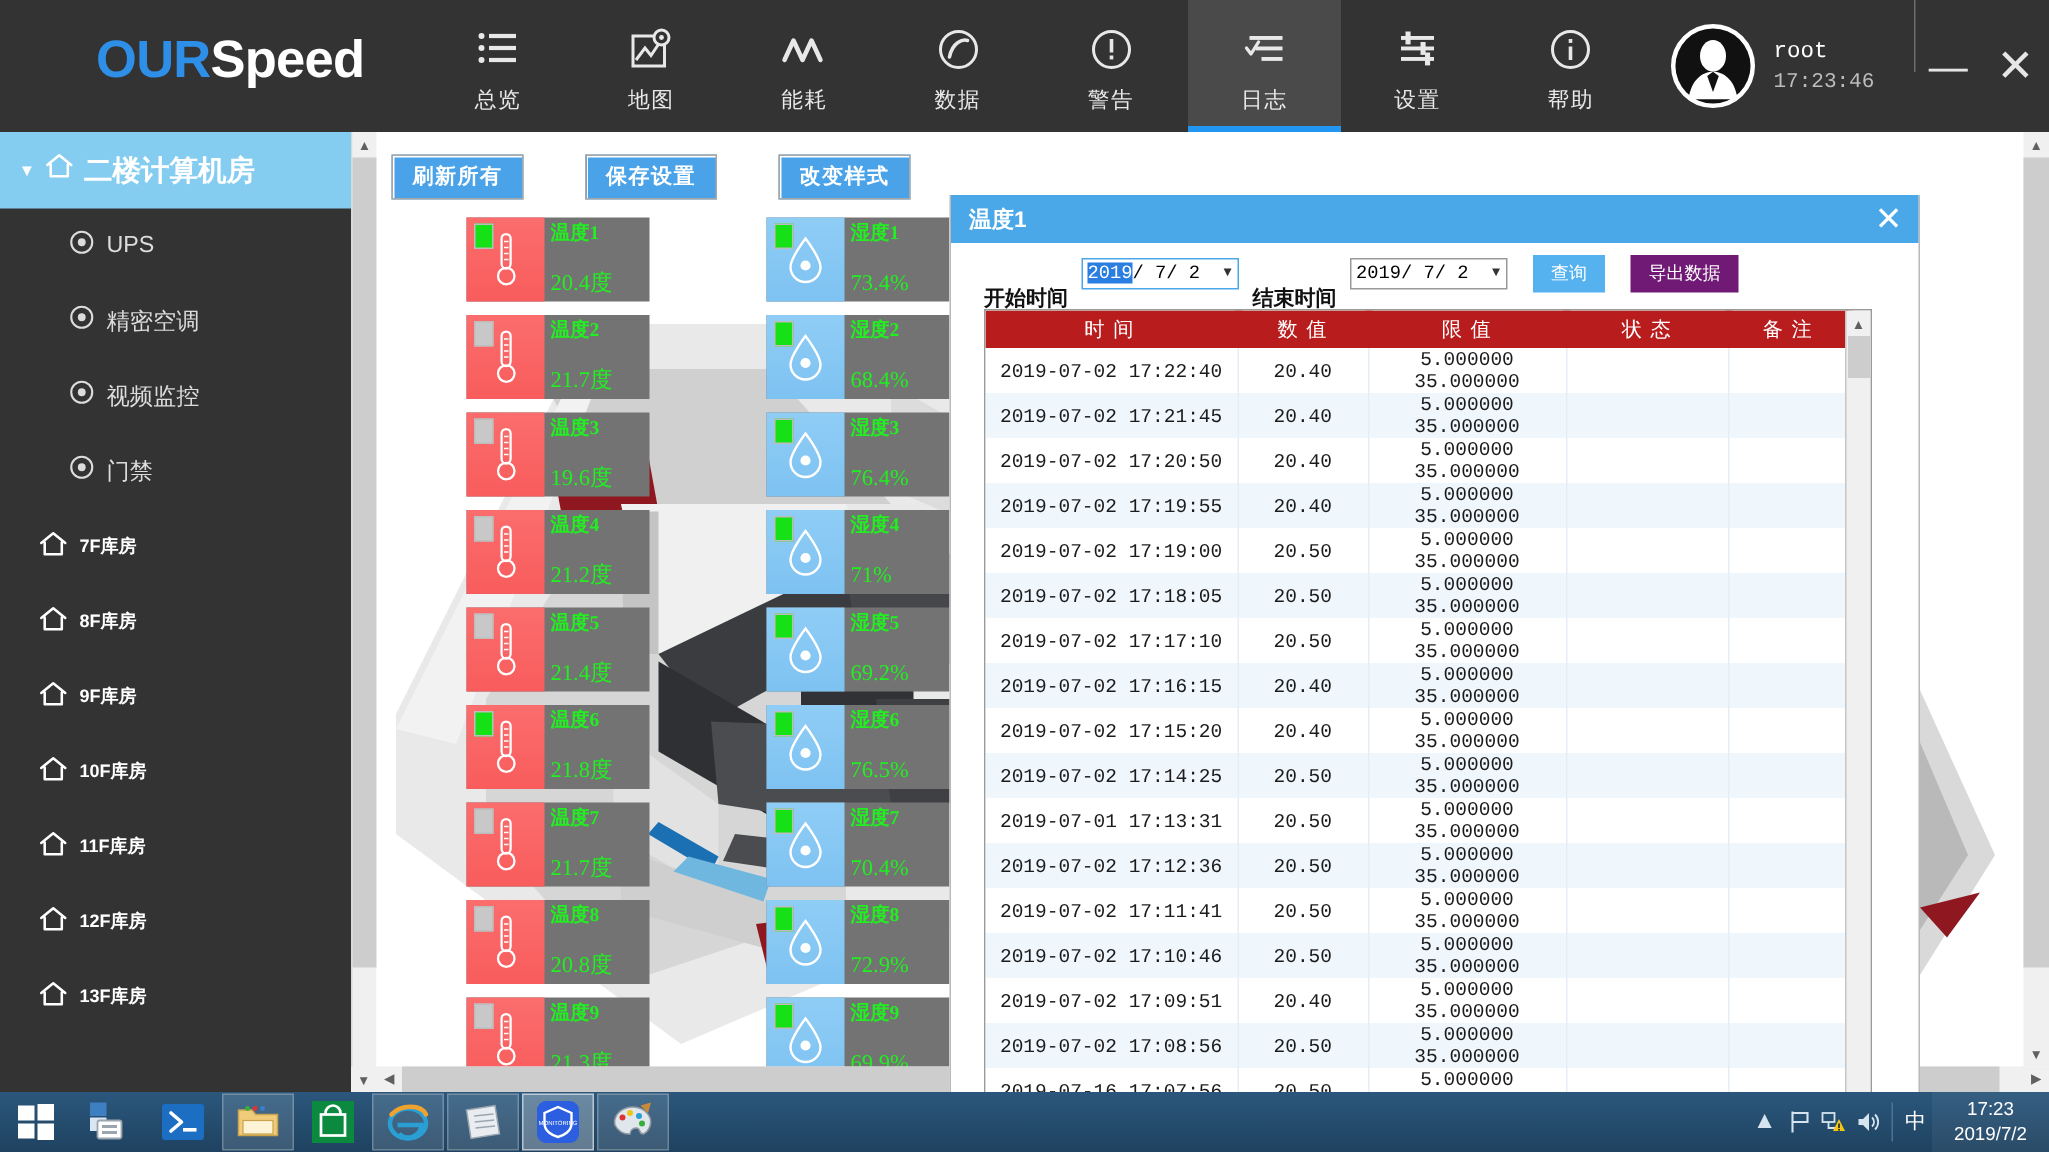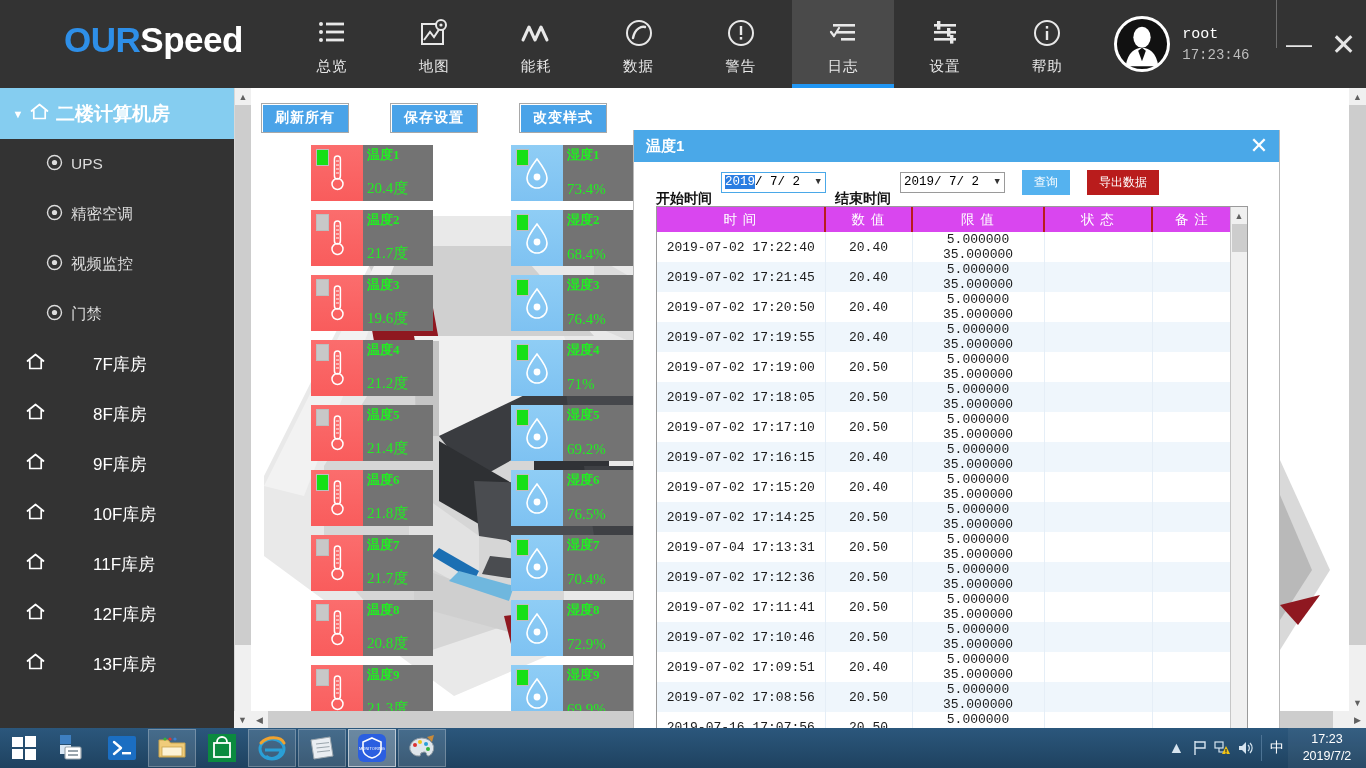--- a/index.html
+++ b/index.html
@@ -69,21 +69,21 @@
   }
   .caret { width: 20px; text-align: center; font-size: 11px; color: #ffffff; }
   .home-ico { margin: 0 7px 0 2px; }
   .leaf {
     height: 50px; display: flex; align-items: center; padding-left: 46px;
     color: #dcdcdc; font-size: 15.5px;
   }
   .leaf .dot-ico { margin-right: 8px; }
   .branch {
     height: 50px; display: flex; align-items: center; padding-left: 24px;
-    color: #ffffff; font-size: 17px; font-weight: normal; gap: 40px;
+    color: #ffffff; font-size: 12px; font-weight: bold;
   }
   .branch .home-ico { margin-right: 8px; }
 
   .sb-scroll {
     position: absolute; left: 234px; top: 88px; width: 17px; height: 640px;
     background: #f0f0f0; border-left: 1px solid #d8d8d8;
   }
   .sb-arrow {
     height: 17px; background: #f0f0f0; display: flex; align-items: center;
     justify-content: center; font-size: 9px; color: #606060;
@@ -177,30 +177,30 @@
   .dateinput.focused { border: 1px solid #4aa8e8; }
   .dt-sel { background: #2a7de1; color: #ffffff; }
   .dt-caret {
     position: absolute; right: 4px; top: 0; height: 19px;
     display: flex; align-items: center; font-size: 9px; color: #333;
   }
   .dbtn {
     background: #55b2ef; color: #ffffff; font-size: 12px; padding: 4px 12px;
     margin-left: 8px;
   }
-  .dbtn.alt { background: #b91c1c; }
+  .dbtn.alt { background: #701a75; }
 
   .tablewrap {
     position: absolute; left: 22px; top: 76px; width: 592px; height: 555px;
     border: 1px solid #9a9a9a; background: #ffffff; overflow: hidden;
   }
   table.log { width: 575px; border-collapse: collapse; table-layout: fixed; }
   table.log th {
-    background: #d946ef; color: #ffffff; font-size: 13.5px; font-weight: normal;
-    height: 25px; border-right: 2px solid #b91c1c; letter-spacing: 1px;
+    background: #b91c1c; color: #ffffff; font-size: 13.5px; font-weight: normal;
+    height: 25px; border-right: 5px solid #b91c1c; letter-spacing: 1px;
   }
   table.log td {
     height: 24.7px; font-size: 13px; color: #1b1b1b; text-align: center;
     font-family: "Liberation Mono", monospace; border-right: 1px solid #e5eef7;
   }
   table.log tr.odd td { background: #ffffff; }
   table.log tr.even td { background: #eff6fc; }
   td.limit { text-align: center; letter-spacing: 0; }
   .tbl-vs {
     position: absolute; right: 0; top: 0; width: 17px; height: 553px; background: #f0f0f0;
@@ -897,21 +897,21 @@
               <td></td>
             </tr>
             <tr class="even">
               <td>2019-07-02 17:14:25</td>
               <td>20.50</td>
               <td class="limit">5.000000  35.000000</td>
               <td></td>
               <td></td>
             </tr>
             <tr class="odd">
-              <td>2019-07-04 17:13:31</td>
+              <td>2019-07-01 17:13:31</td>
               <td>20.50</td>
               <td class="limit">5.000000  35.000000</td>
               <td></td>
               <td></td>
             </tr>
             <tr class="even">
               <td>2019-07-02 17:12:36</td>
               <td>20.50</td>
               <td class="limit">5.000000  35.000000</td>
               <td></td>

